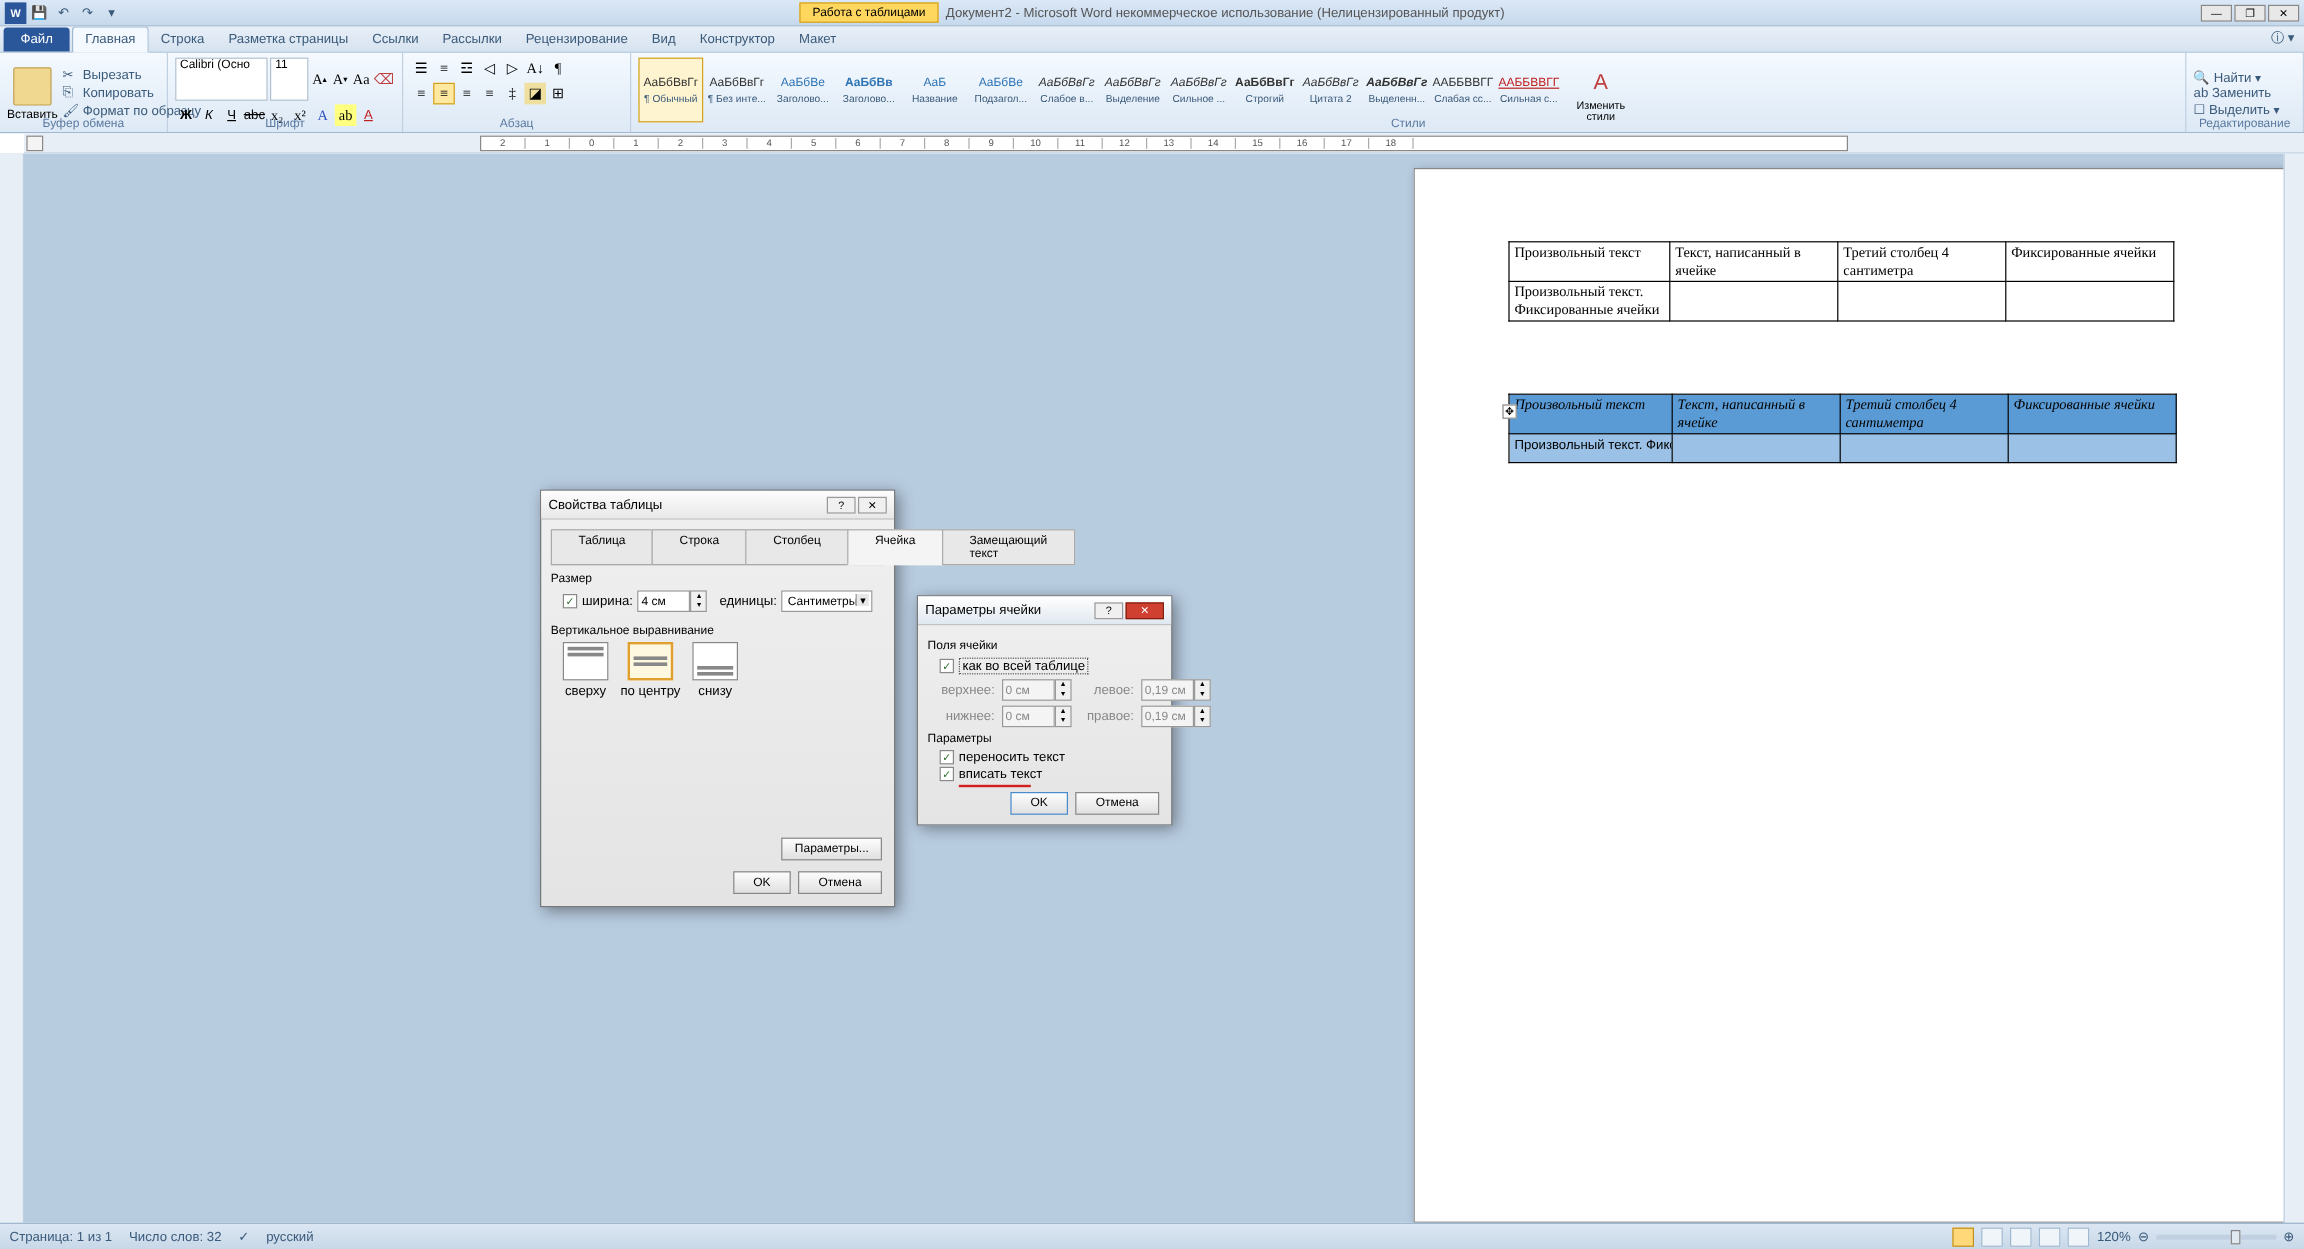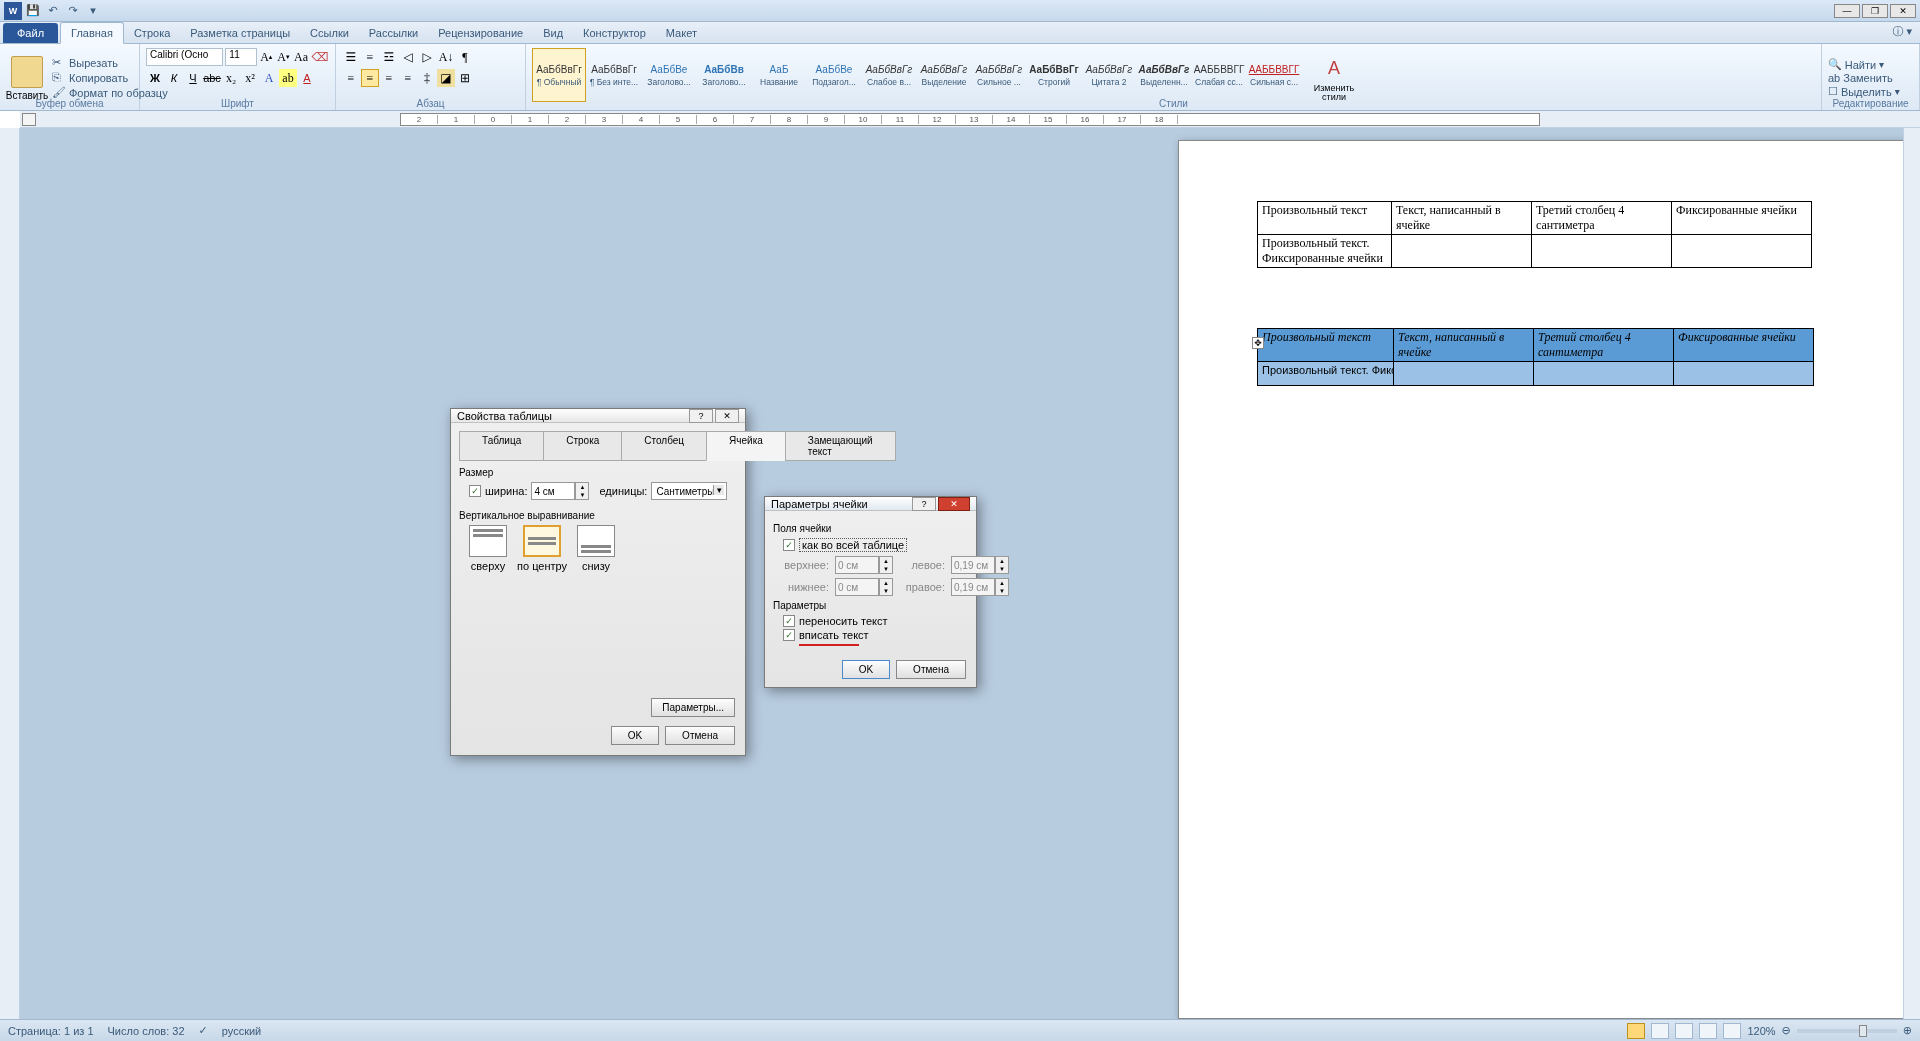--- a/index.html
+++ b/index.html
@@ -19,21 +19,21 @@
 .ribbon{height:67px;background:linear-gradient(#f4f9ff,#dde9f5);display:flex;border-bottom:1px solid #a0b8d0;position:relative}
 .rgroup{border-right:1px solid #c0d0e0;padding:2px 6px 0;display:flex;flex-direction:column;position:relative}
 .rgroup-label{position:absolute;bottom:1px;left:0;right:0;text-align:center;color:#5a7aa0;font-size:10px}
 .rgroup-body{flex:1;display:flex;gap:4px}
 .big-btn{display:flex;flex-direction:column;align-items:center;justify-content:center;width:42px;gap:2px}
 .big-icon{width:32px;height:32px;background:#f0d890;border:1px solid #c0a050;border-radius:2px}
 .small-col{display:flex;flex-direction:column;gap:1px;justify-content:center}
 .small-row{display:flex;align-items:center;gap:3px;font-size:10px;color:#3a5a7a;white-space:nowrap}
 .mini-icon{width:14px;height:14px;display:inline-block}
 .font-box{display:flex;gap:2px;align-items:center}
-.font-sel{border:1px solid #b0c0d0;background:#fff;height:18px;font-size:10px;padding:0 14px 0 3px;position:relative}
+.font-sel{border:1px solid #b0c0d0;background:#fff;height:36px;font-size:10px;padding:0 14px 0 3px;position:relative}
 .font-sel.name{width:90px}
 .font-sel.size{width:34px}
 .btn-row{display:flex;gap:1px}
 .rbtn{width:18px;height:18px;display:flex;align-items:center;justify-content:center;border:1px solid transparent;font-family:"Times New Roman",serif;font-size:12px}
 .rbtn.sel{background:#ffe8a0;border-color:#d0a020}
 .style-gal{display:flex;gap:1px;align-items:flex-start;padding-top:2px}
 .style-item{width:54px;height:54px;border:1px solid transparent;display:flex;flex-direction:column;align-items:center;justify-content:center;text-align:center;font-size:9px;gap:2px}
 .style-item.sel{border-color:#d0a020;background:#fff4d0}
 .style-prev{font-size:10px;color:#333}
 .style-name{font-size:8.5px;color:#3a5a7a;white-space:nowrap;overflow:hidden;width:52px}
@@ -46,21 +46,21 @@
 .docarea{flex:1;overflow:auto;display:flex;justify-content:flex-end;padding-top:12px}
 .page{width:742px;min-height:660px;background:#fff;border:1px solid #888;box-shadow:2px 2px 8px rgba(0,0,0,0.3);padding:60px 48px;position:relative}
 .tbl{border-collapse:collapse;margin-left:30px}
 .tbl td{border:1px solid #000;padding:1px 4px;font-family:"Times New Roman",serif;font-size:12px;vertical-align:top}
 .tbl.t2{margin-top:60px}
 .tbl.t2 td{background:#9bc2e6}
 .tbl.t2 tr:first-child td{font-style:italic;background:#5b9bd5;color:#000}
 .table-handle{position:absolute;width:12px;height:12px;border:1px solid #888;background:#fff;display:flex;align-items:center;justify-content:center;font-size:9px;left:73px;top:196px}
 .dialog{position:absolute;background:linear-gradient(#f0f0f0,#e4e4e4);border:1px solid #7a7a7a;box-shadow:3px 3px 12px rgba(0,0,0,0.4)}
 .dlg1{left:450px;top:408px;width:296px;height:348px}
-.dlg-title{height:14px;display:flex;align-items:center;padding:0 6px;font-size:11px;background:linear-gradient(#fdfdfd,#e8e8e8);border-bottom:1px solid #c0c0c0}
+.dlg-title{height:24px;display:flex;align-items:center;padding:0 6px;font-size:11px;background:linear-gradient(#fdfdfd,#e8e8e8);border-bottom:1px solid #c0c0c0}
 .dlg-title-btns{margin-left:auto;display:flex;gap:2px}
 .dlg-title-btn{width:24px;height:14px;border:1px solid #999;background:#f0f0f0;display:flex;align-items:center;justify-content:center;font-size:9px}
 .dlg-body{padding:8px}
 .dlg-tabs{display:flex;border-bottom:1px solid #aaa;margin-bottom:6px}
 .dlg-tab{padding:3px 22px;border:1px solid #aaa;background:#e8e8e8;margin-right:-1px;margin-bottom:-1px;font-size:10px}
 .dlg-tab.active{background:#f4f4f4;border-bottom:1px solid #f4f4f4}
 .group-label{font-size:10px;margin:4px 0}
 .chk-row{display:flex;align-items:center;gap:4px;font-size:10px;margin:2px 0}
 .chk{width:12px;height:12px;border:1px solid #888;background:#fff;display:flex;align-items:center;justify-content:center;font-size:9px;color:#2a6a2a}
 .num-input{border:1px solid #999;background:#fff;height:18px;width:44px;padding:0 2px;font-size:10px}
@@ -98,20 +98,24 @@
 <body>
 
 <div class="titlebar">
   <div class="qat">
     <div class="qat-item" style="background:#2b579a;color:#fff;font-weight:bold;font-size:9px">W</div>
     <div class="qat-item">💾</div>
     <div class="qat-item">↶</div>
     <div class="qat-item">↷</div>
     <div class="qat-item">▾</div>
   </div>
+  <div class="title-center">
+    <div class="context-tab">Работа с таблицами</div>
+    <div class="title-text">Документ2 - Microsoft Word некоммерческое использование (Нелицензированный продукт)</div>
+  </div>
   <div class="winbtns">
     <div class="winbtn">—</div>
     <div class="winbtn">❐</div>
     <div class="winbtn">✕</div>
   </div>
 </div>
 
 <div class="tabs">
   <div class="file-tab">Файл</div>
   <div class="tab active">Главная</div>

